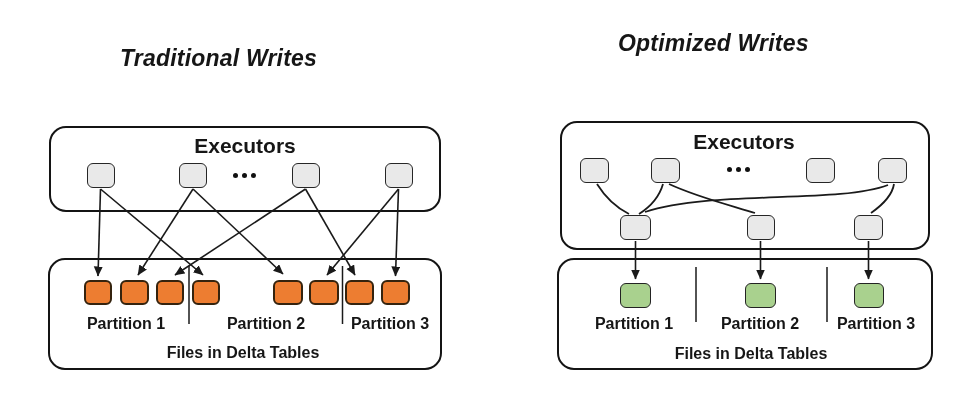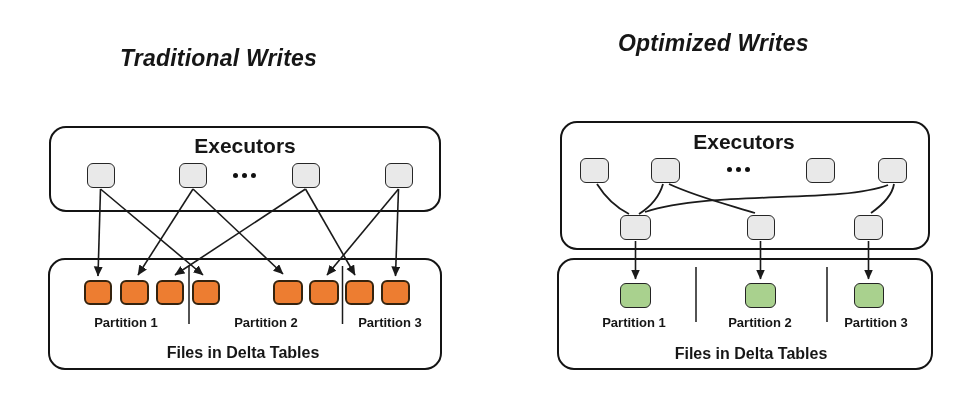--- a/index.html
+++ b/index.html
@@ -4,21 +4,21 @@
 <style>
   html,body{margin:0;padding:0;background:#ffffff;}
   .canvas{
     position:relative;width:975px;height:414px;background:#ffffff;overflow:hidden;
     font-family:"Liberation Sans", sans-serif;color:#161616;
   }
   .title{position:absolute;font-size:23px;font-weight:bold;text-align:left;letter-spacing:.2px;font-style:italic;}
   .bigbox{position:absolute;box-sizing:border-box;border:2.5px solid #141414;border-radius:17px;background:#ffffff;}
   .lbl{position:absolute;text-align:center;font-weight:bold;}
   .exec-lbl{font-size:21px;}
-  .part-lbl{font-size:13px;}
+  .part-lbl{font-size:16px;}
   .files-lbl{font-size:16px;}
   .node{position:absolute;box-sizing:border-box;border-radius:6px;}
   .gray{background:#e9e9e9;border:1.8px solid #262626;}
   .orange{background:#ed7d31;border:2px solid #35230e;}
   .green{background:#a9d18e;border:1.8px solid #232323;}
   .dots{position:absolute;display:flex;gap:4px;align-items:center;}
   .dots i{display:block;width:5px;height:5px;border-radius:50%;background:#111;}
   svg.wires{position:absolute;left:0;top:0;pointer-events:none;}
   svg .ln{stroke:#1a1a1a;fill:none;}
 </style>

